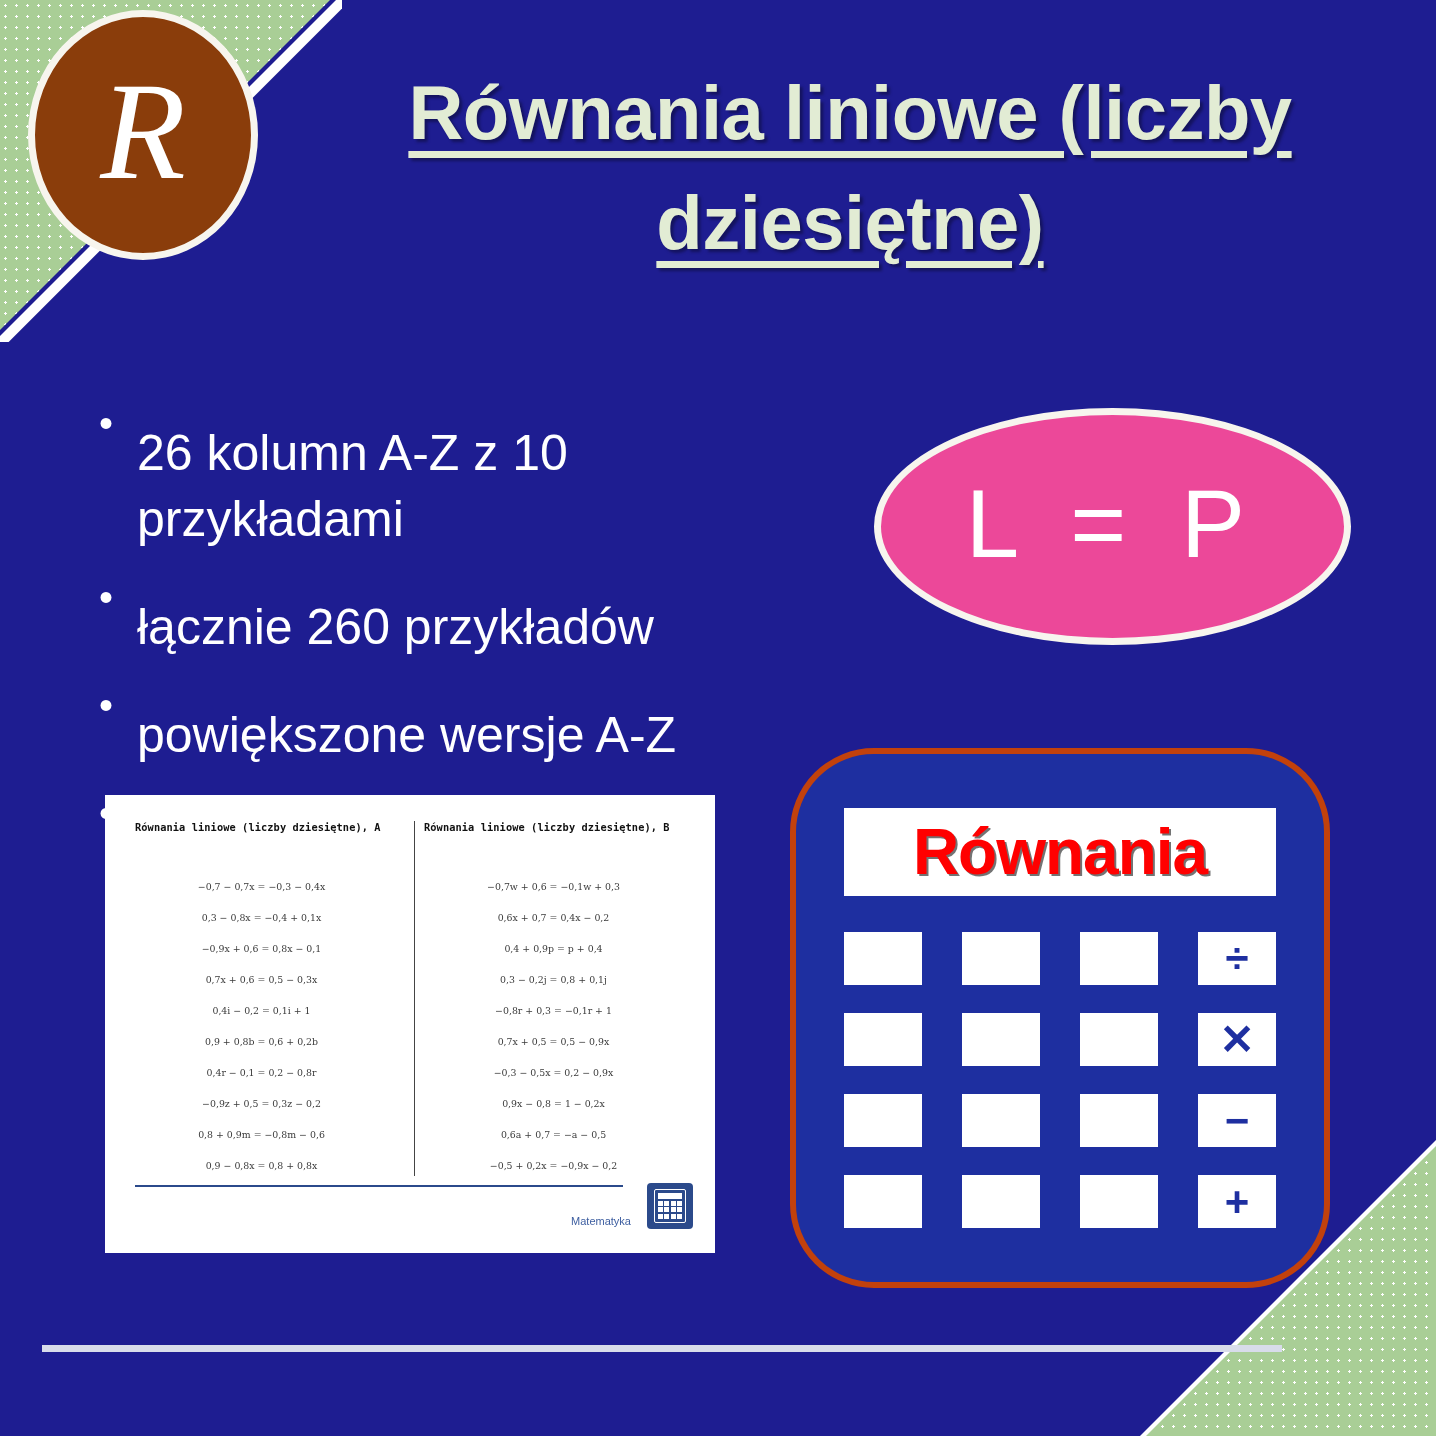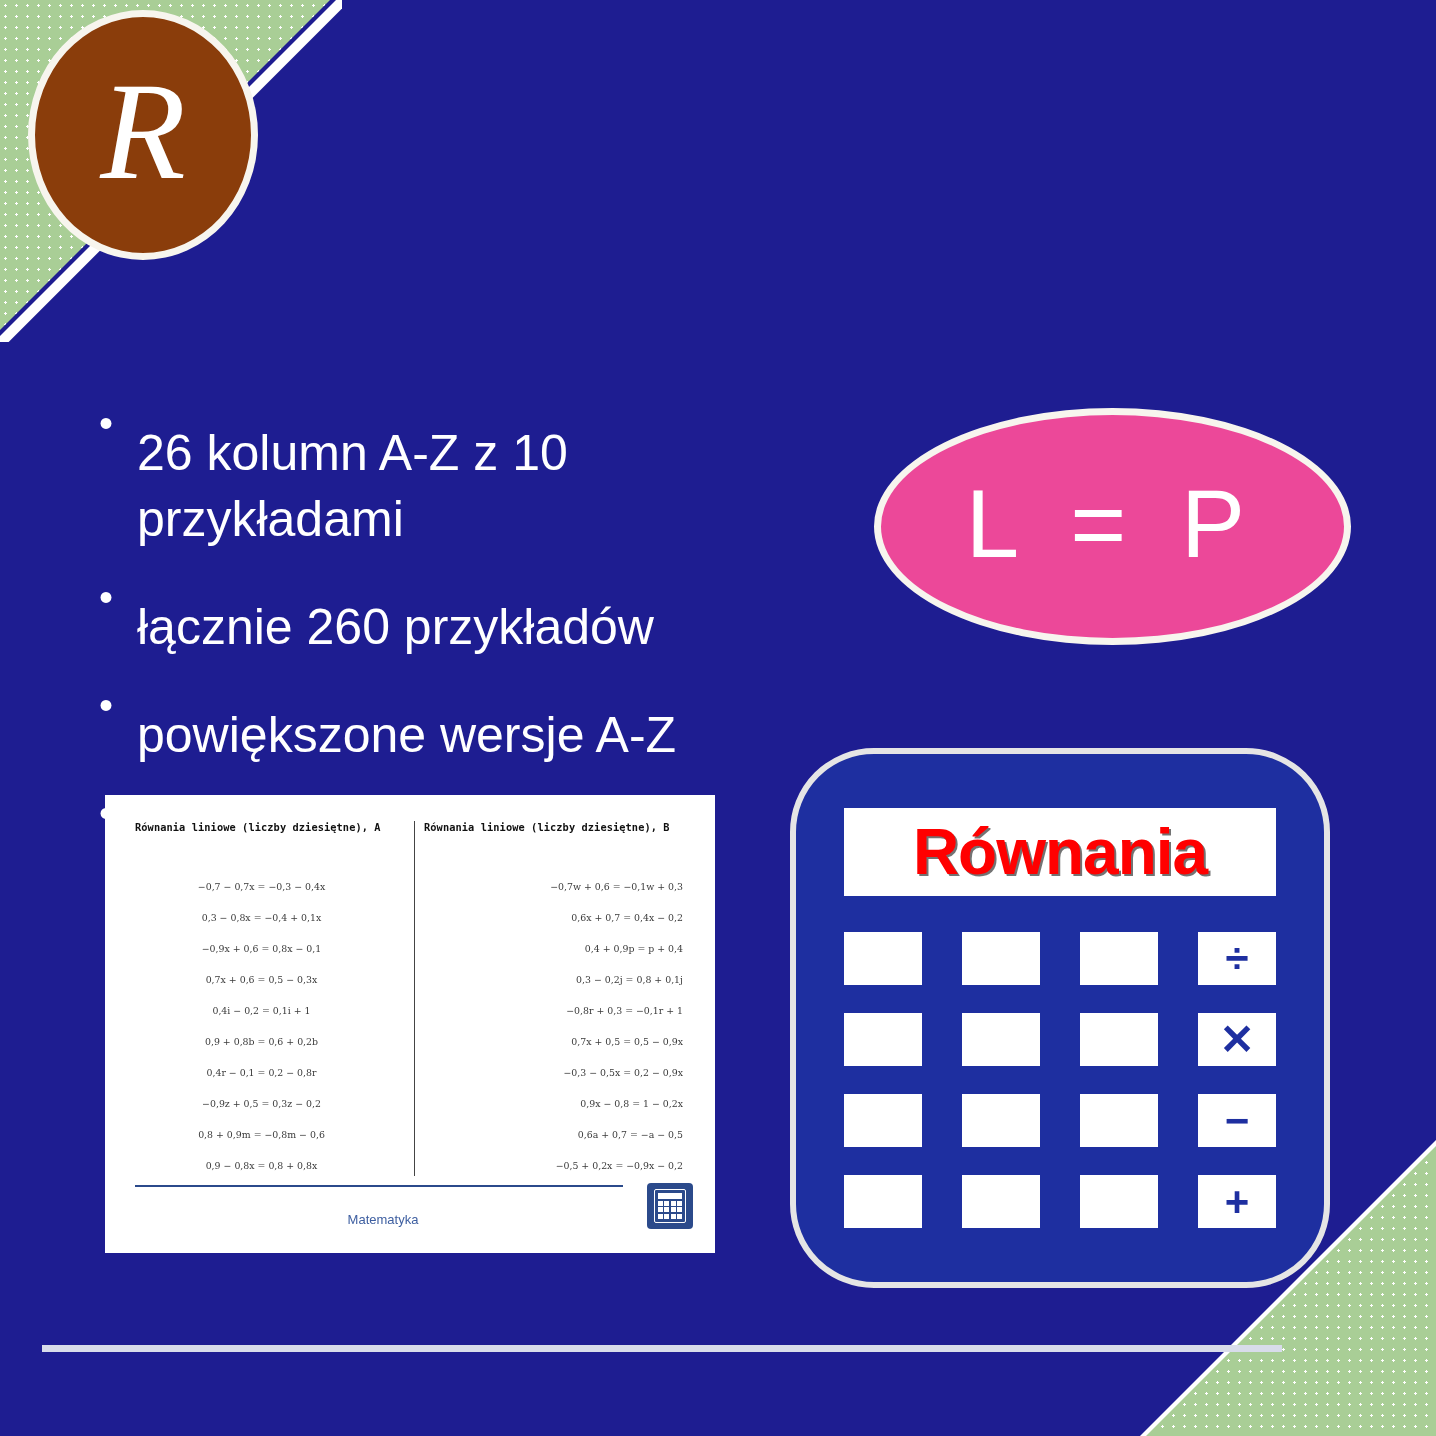--- a/index.html
+++ b/index.html
@@ -114,50 +114,50 @@
     letter-spacing:.1px;white-space:nowrap;
     margin-bottom:48px;
   }
   .ws-eq{
     font-family:"DejaVu Serif","Liberation Serif",serif;
     font-size:9.4px;color:#3a3a3a;
     margin-bottom:20px;text-align:center;
     white-space:nowrap;
   }
   .ws-col.a .ws-eq{padding-right:26px;}
-  .ws-col.b .ws-eq{padding-right:10px;text-align:right;}
+  .ws-col.b .ws-eq{padding-right:10px;}
   #ws-footer{
     position:absolute;left:30px;right:22px;bottom:24px;
     display:flex;align-items:flex-end;
   }
   #ws-rule{
     position:absolute;left:30px;right:92px;bottom:66px;
     height:2.2px;background:#2B4A8B;
   }
   #ws-label{
-    flex:1;text-align:center;padding-right:16px;
-    font-size:13px;color:#3D5EA0;padding-bottom:2px;
+    flex:1;text-align:right;padding-right:16px;
+    font-size:11px;color:#3D5EA0;padding-bottom:2px;
   }
   #ws-calc-icon{
     width:46px;height:46px;background:#2B4A8B;border-radius:4px;
     display:flex;align-items:center;justify-content:center;flex:0 0 46px;
   }
   #ws-calc-inner{
     width:32px;height:34px;border:1.6px solid #FFFFFF;border-radius:2px;
     padding:3px;box-sizing:border-box;display:flex;flex-direction:column;gap:1.6px;
   }
   #ws-calc-screen{height:6px;background:#FFFFFF;}
   #ws-calc-keys{flex:1;display:grid;grid-template-columns:repeat(4,1fr);
     grid-template-rows:repeat(3,1fr);gap:1.3px;}
   #ws-calc-keys i{background:#FFFFFF;display:block;}
 
   
   #calculator{
     position:absolute;left:790px;top:748px;width:540px;height:540px;
-    border:6px solid #e5e5e5;
+    border:6px solid #c2410c;
     border-radius:84px;
     background:#1E2FA0;
     box-sizing:border-box;
     padding:54px 48px 46px 48px;
   }
   #calc-display{
     height:88px;background:#FFFFFF;
     display:flex;align-items:center;justify-content:center;
     margin-bottom:36px;
   }
@@ -192,20 +192,21 @@
   <div class="corner corner-tl-edge"></div>
   <div class="corner corner-tl"></div>
 
   <div class="corner corner-br-edge"></div>
   <div class="corner corner-br"></div>
 
   <div id="logo-badge">
     <span id="logo-letter">R</span>
   </div>
 
+  <div id="title">Równania liniowe (liczby dziesiętne)</div>
 
   <div id="bullets">
     <div class="bullet-row">
       <span class="bullet-dot">•</span>
       <span class="bullet-text">26 kolumn A-Z z 10 przykładami</span>
     </div>
     <div class="bullet-row">
       <span class="bullet-dot">•</span>
       <span class="bullet-text">łącznie 260 przykładów</span>
     </div>

